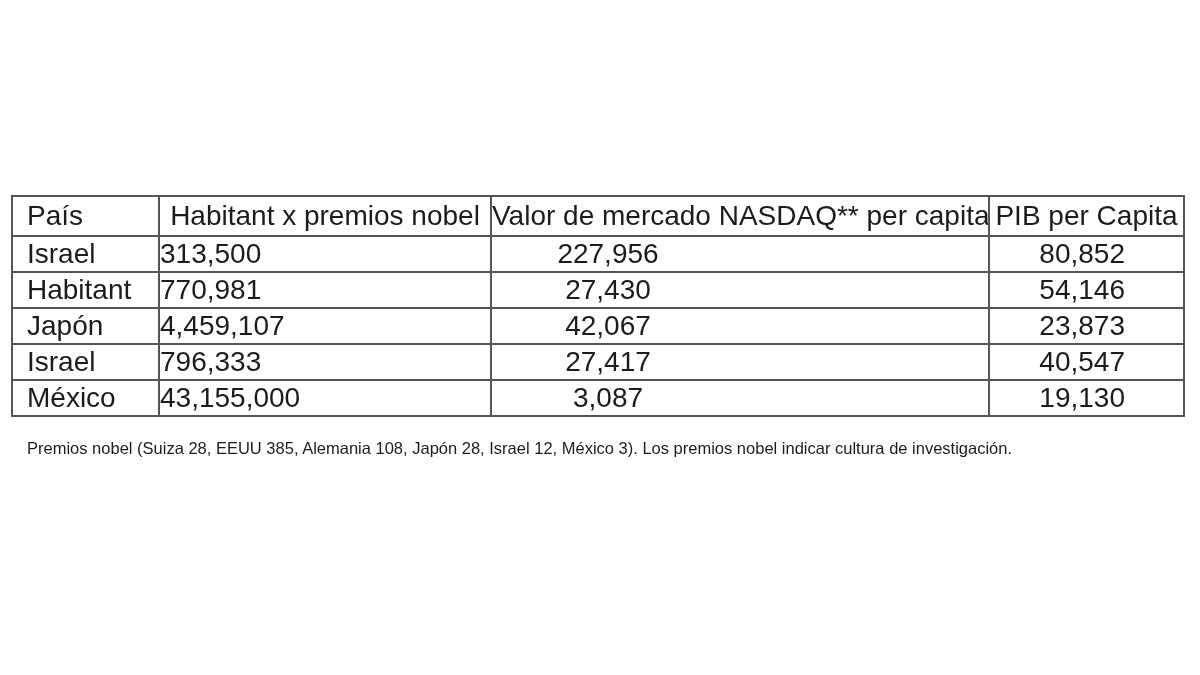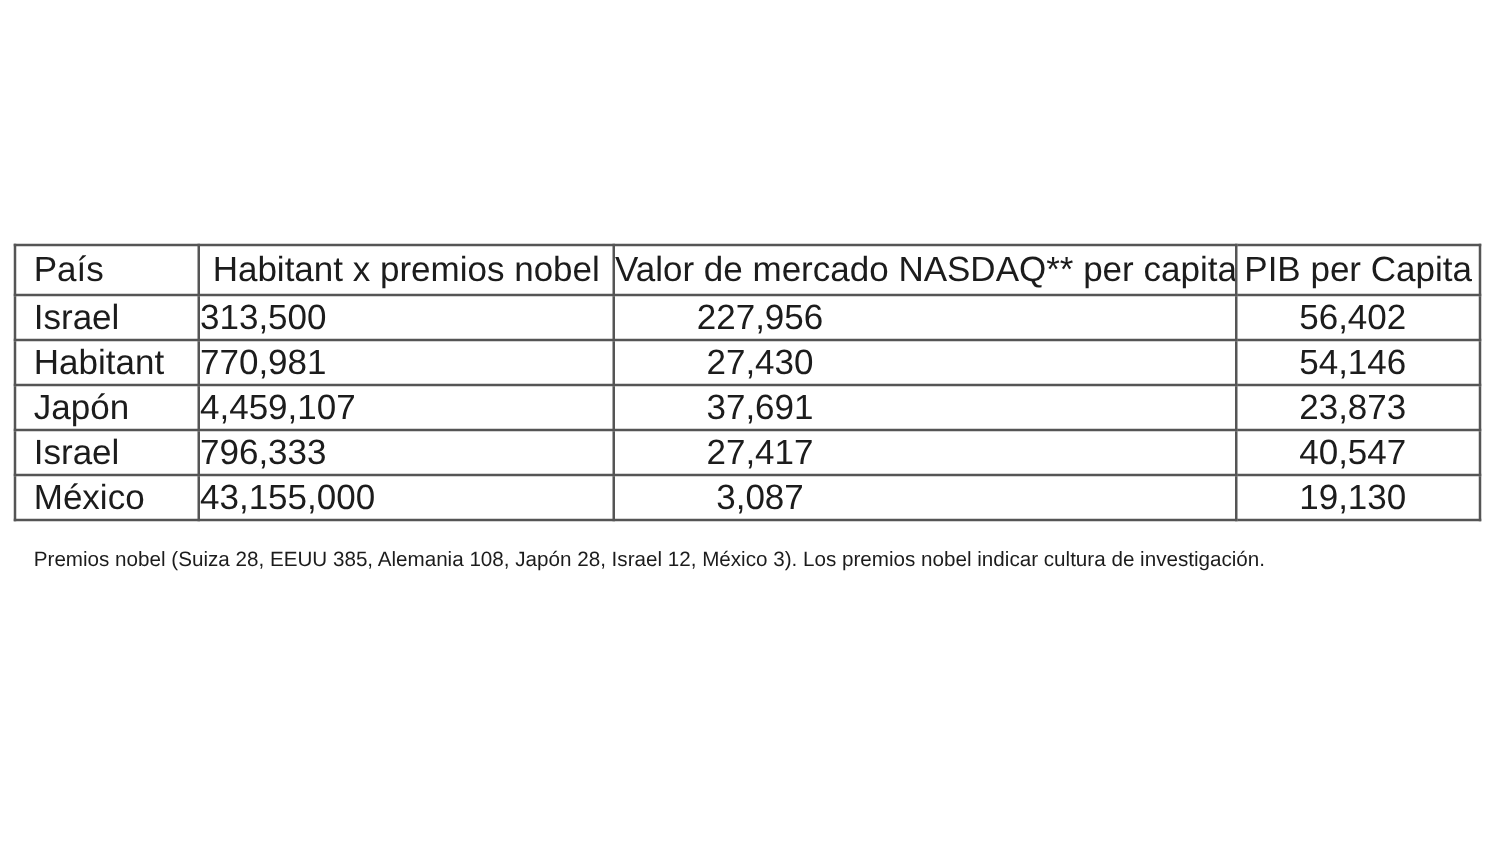--- a/index.html
+++ b/index.html
@@ -75,32 +75,32 @@
         <th class="col-hab">Habitant x premios nobel</th>
         <th class="col-nasdaq">Valor de mercado NASDAQ** per capita</th>
         <th class="col-pib">PIB per Capita</th>
       </tr>
     </thead>
     <tbody>
       <tr>
         <td class="col-pais">Israel</td>
         <td class="col-hab">313,500</td>
         <td class="col-nasdaq">227,956</td>
-        <td class="col-pib">56,402</td>
+        <td class="col-pib">80,852</td>
       </tr>
       <tr>
         <td class="col-pais">Habitant</td>
         <td class="col-hab">770,981</td>
         <td class="col-nasdaq">27,430</td>
         <td class="col-pib">54,146</td>
       </tr>
       <tr>
         <td class="col-pais">Japón</td>
         <td class="col-hab">4,459,107</td>
-        <td class="col-nasdaq">37,691</td>
+        <td class="col-nasdaq">42,067</td>
         <td class="col-pib">23,873</td>
       </tr>
       <tr>
         <td class="col-pais">Israel</td>
         <td class="col-hab">796,333</td>
         <td class="col-nasdaq">27,417</td>
         <td class="col-pib">40,547</td>
       </tr>
       <tr>
         <td class="col-pais">México</td>

